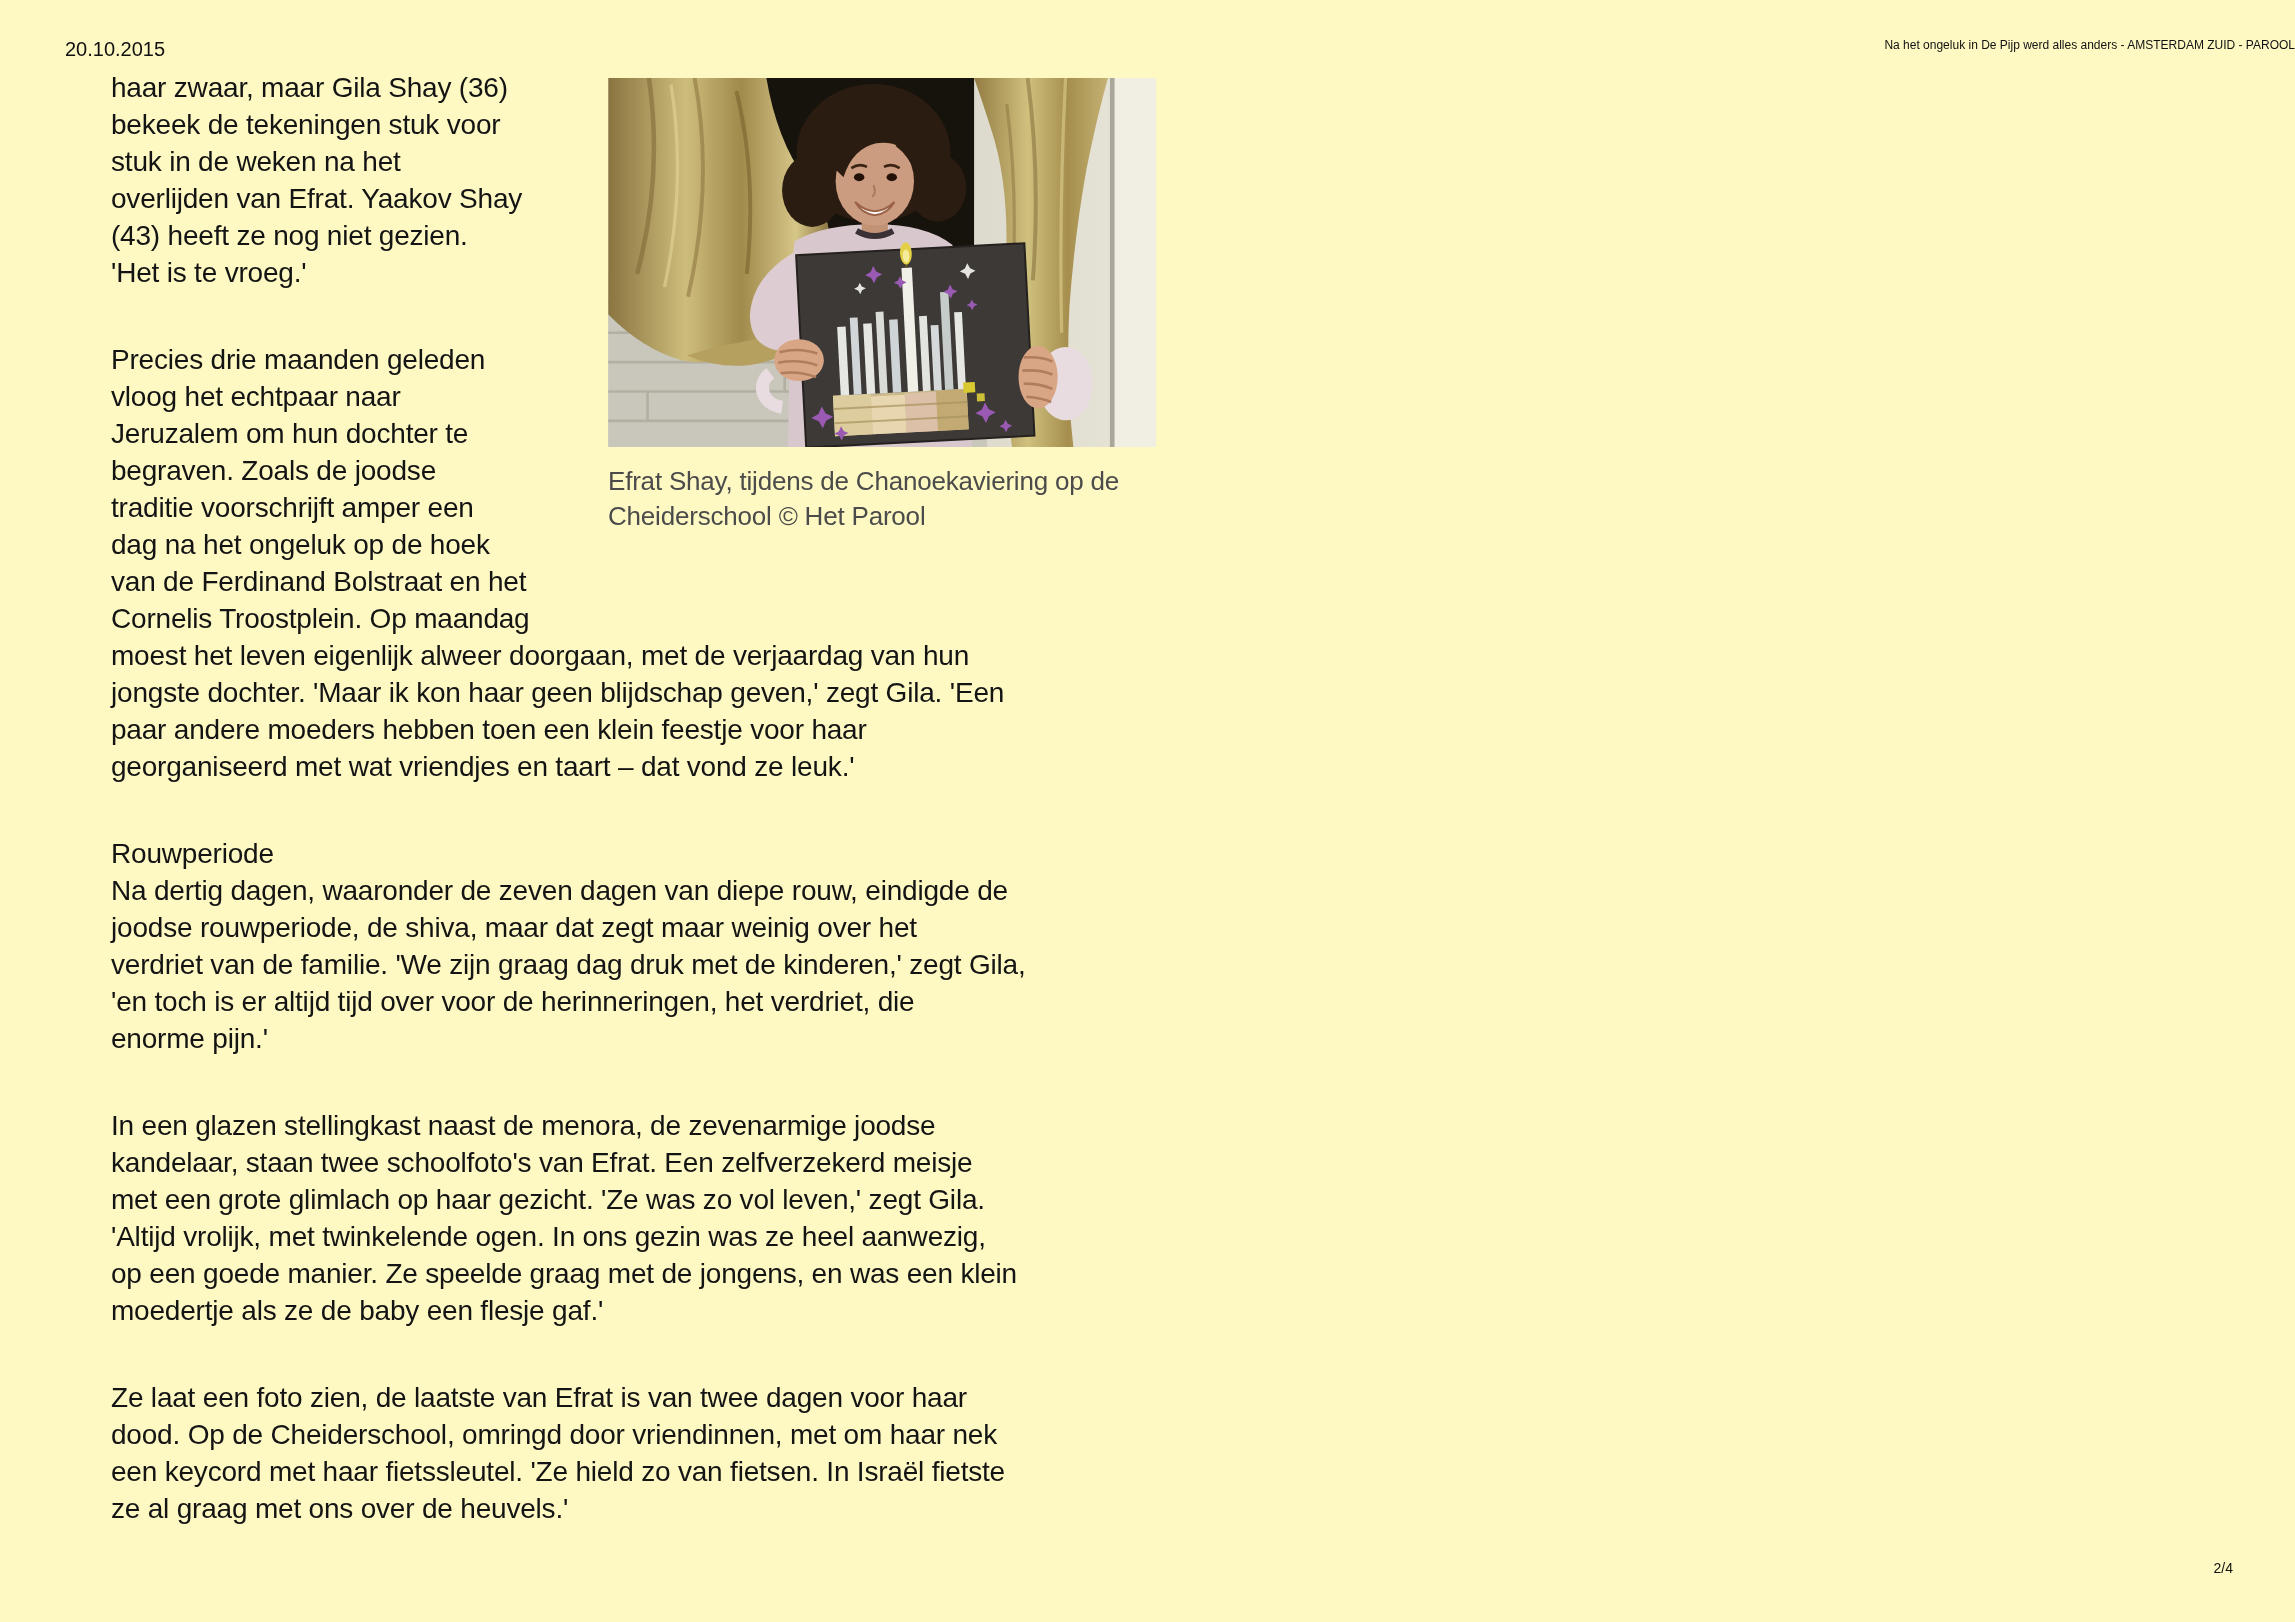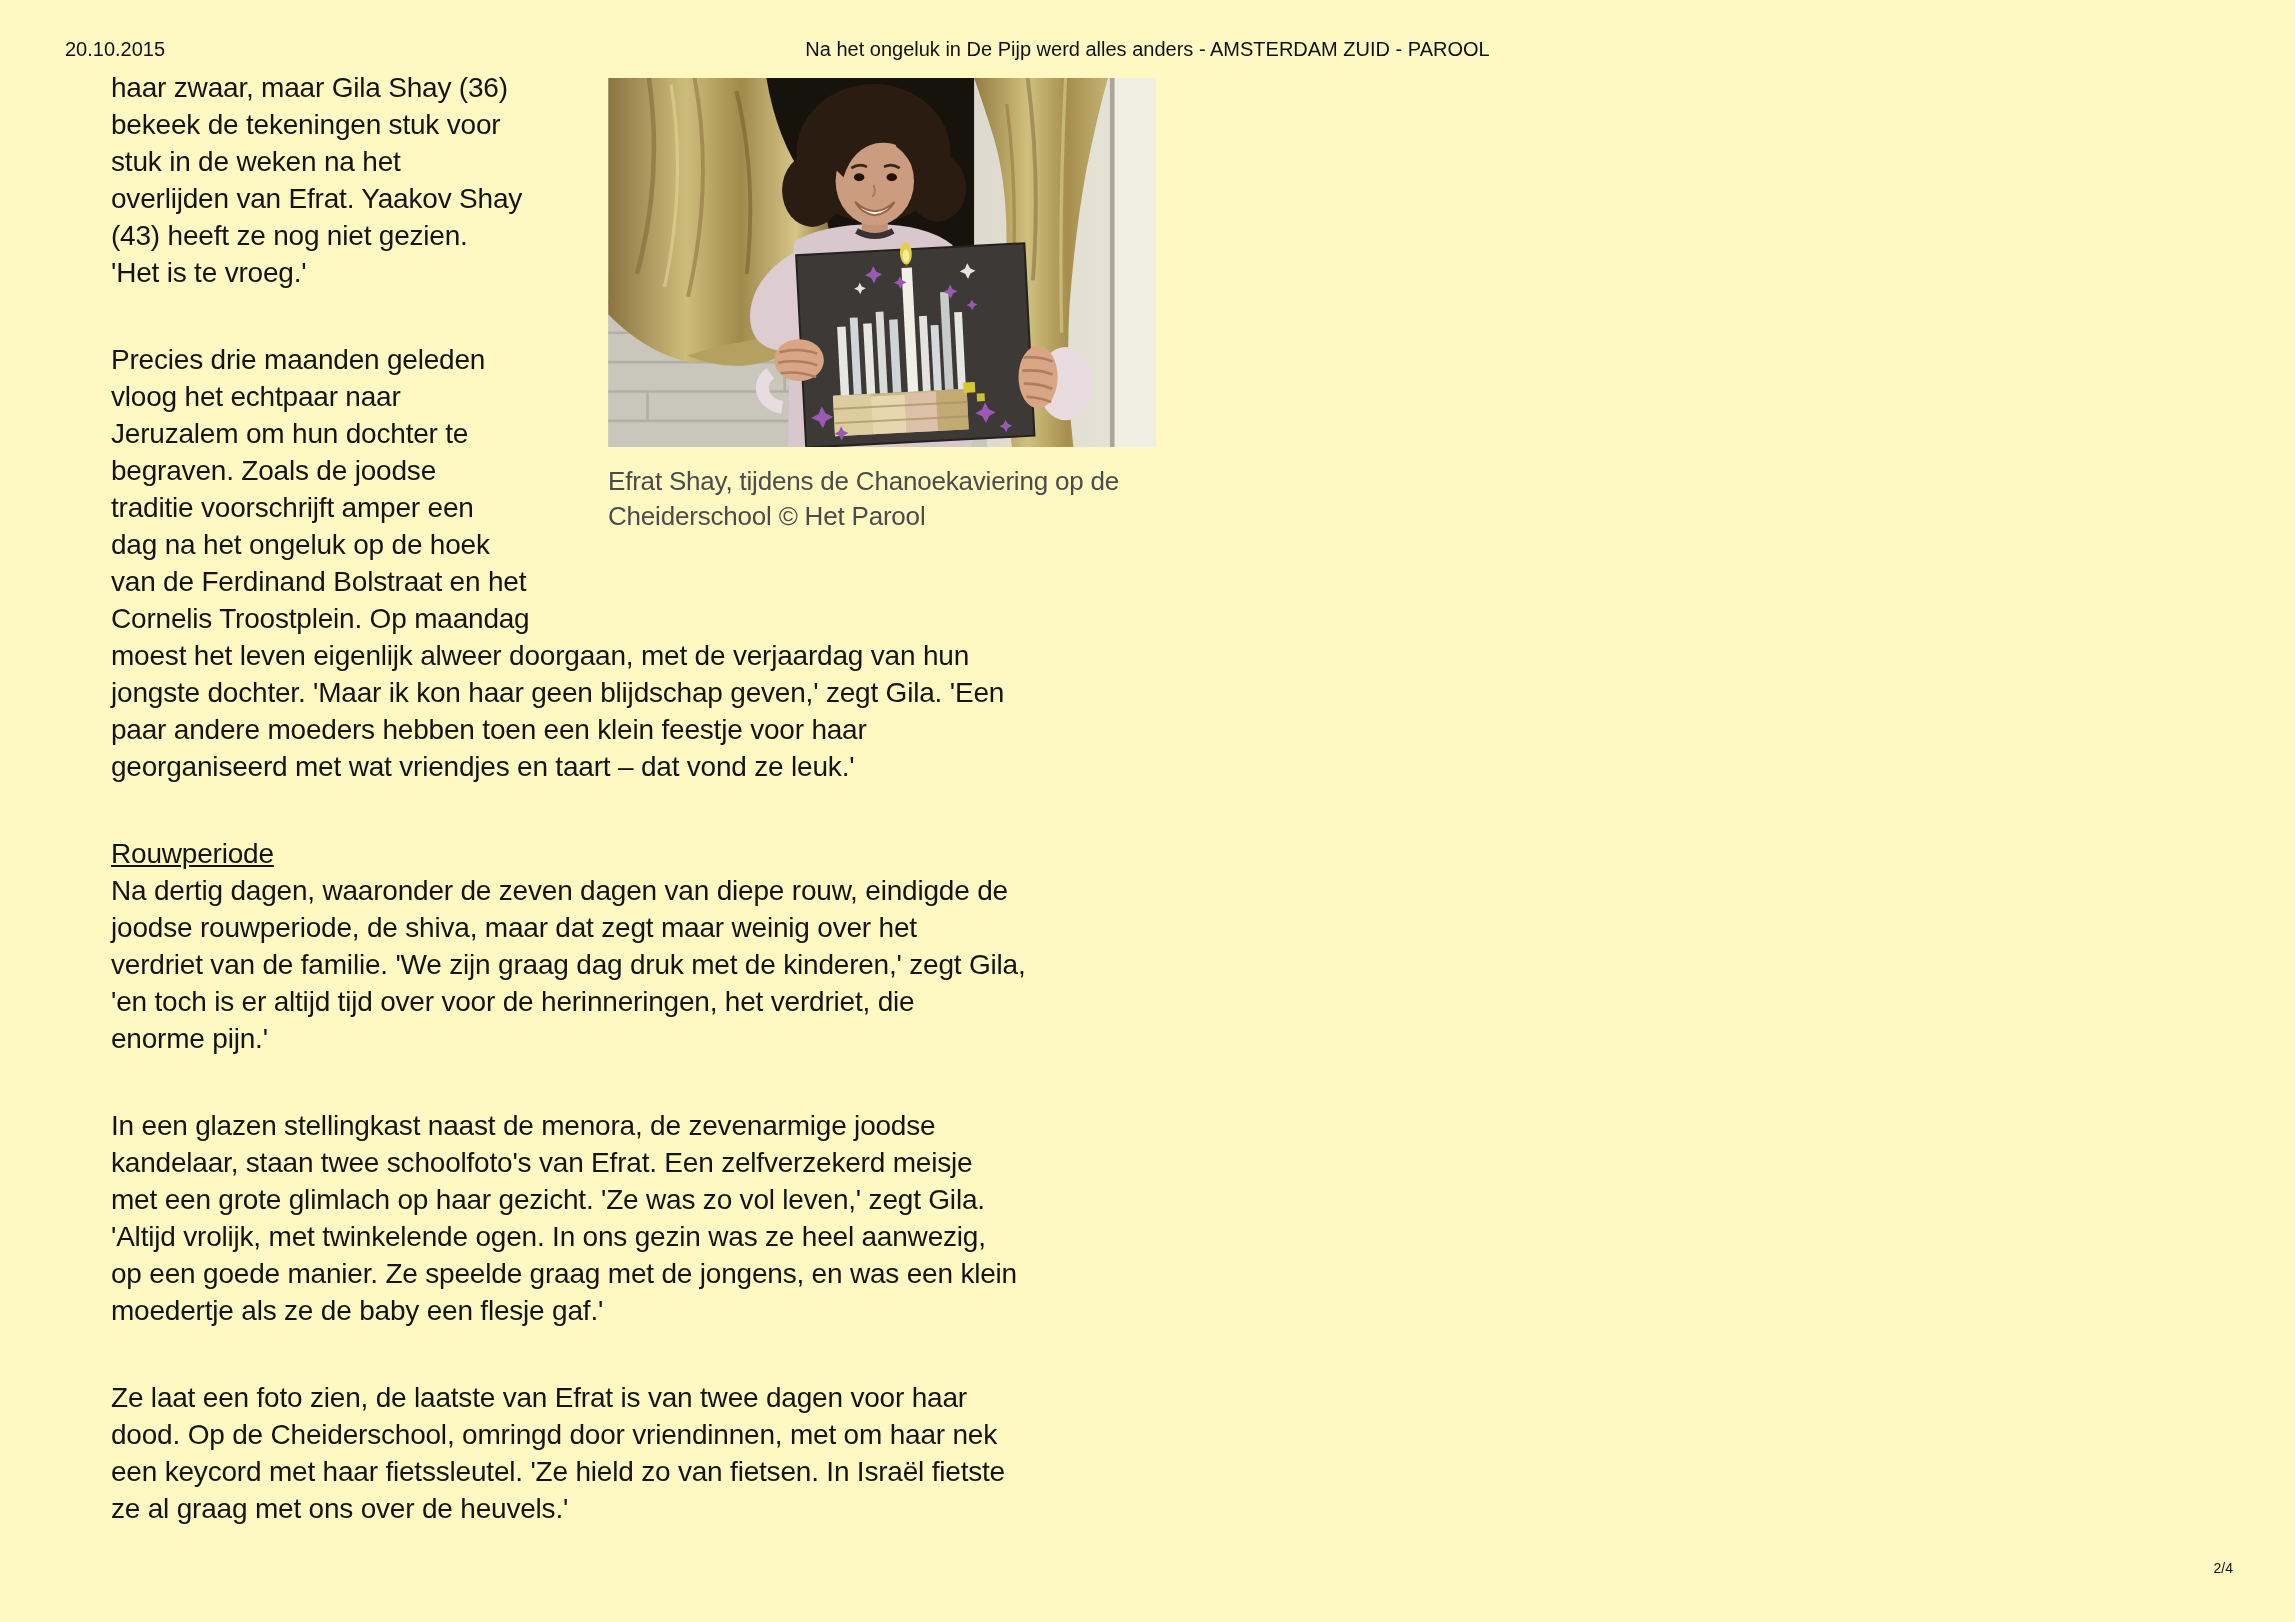--- a/index.html
+++ b/index.html
@@ -1,26 +1,26 @@
 <!DOCTYPE html>
 <html style="font-size:10.5px"><head>
 <meta charset="utf-8">
 <style>
   html,body{margin:0;padding:0;background:#ffffff;}
   .page{position:relative;width:2295px;height:1622px;background:#fef9c3;overflow:hidden;
         font-family:"Liberation Sans",sans-serif;color:#121212;}
   
   .hdr-date{position:absolute;left:65px;top:38px;font-size:20px;letter-spacing:0;color:#111;}
-  .hdr-title{position:absolute;left:0;right:0;top:38px;text-align:center;font-size:20px;color:#111;}
+  .hdr-title{position:absolute;left:0;right:0;top:38px;text-align:right;font-size:12px;color:#111;}
   
   .article{position:absolute;left:111px;top:69px;width:1045px;
            font-size:28px;line-height:37px;letter-spacing:-0.2px;color:#141414;}
   .article p{white-space:pre-line;margin:0 0 50px 0;}
   .article p.last{margin-bottom:2px;}
-  .article .section-heading{white-space:pre-line;margin:0;text-decoration:underline;}
+  .article .section-heading{white-space:pre-line;margin:0;}
   
   .photo-block{float:right;width:548px;margin:9.1px 0 29px 18.3px;}
   .photo-frame{width:548px;height:369px;display:block;}
   .caption{white-space:pre-line;margin-top:17px;font-size:26px;line-height:35px;
            color:#4b4b4b;letter-spacing:-0.2px;}
   
   .ftr-url{position:absolute;left:65px;top:1563px;font-size:17.6px;color:#111;}
   .ftr-page{position:absolute;right:62px;top:1560px;font-size:14px;color:#111;}
 </style>
 </head>

